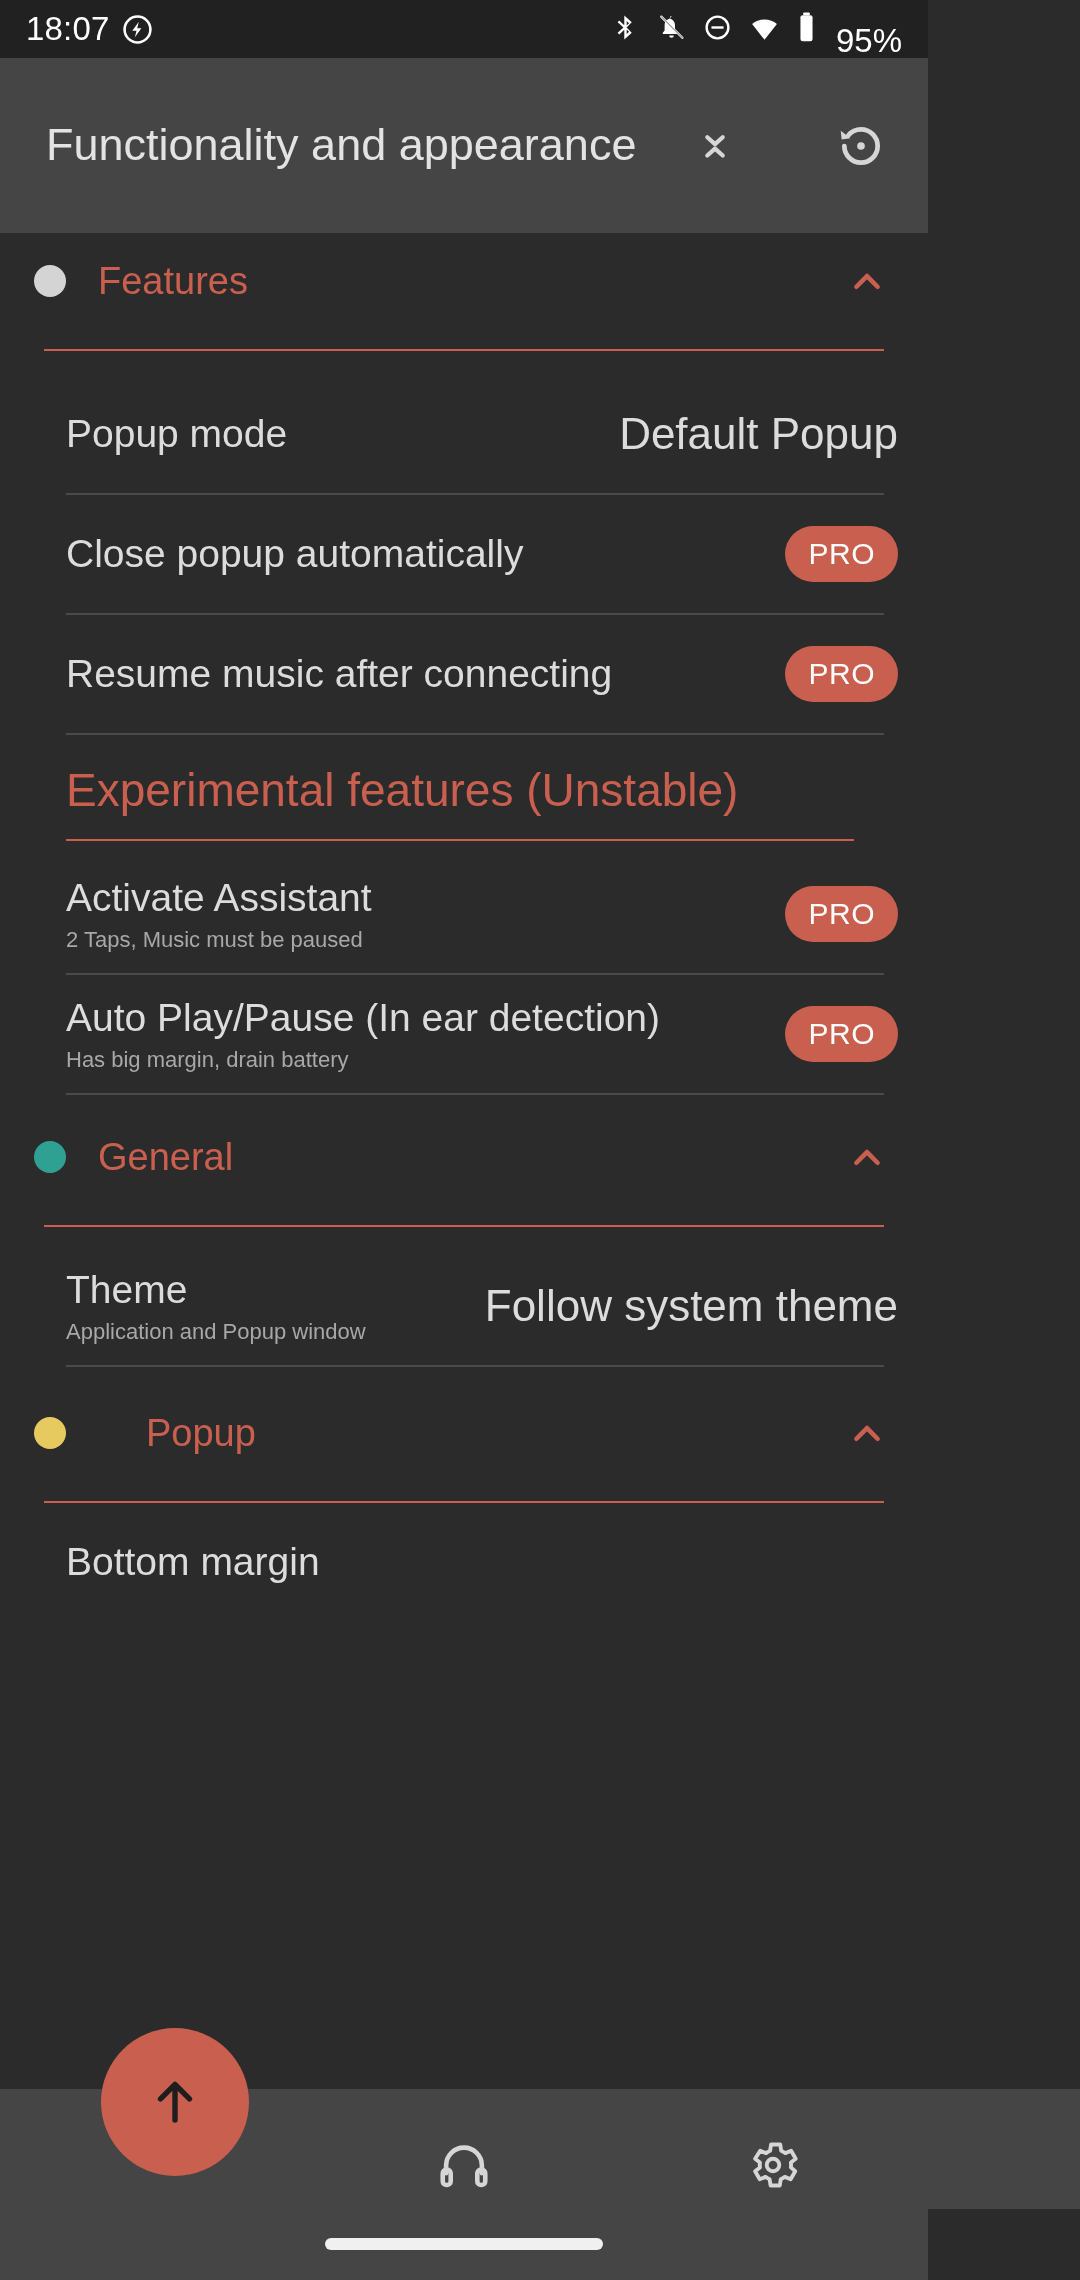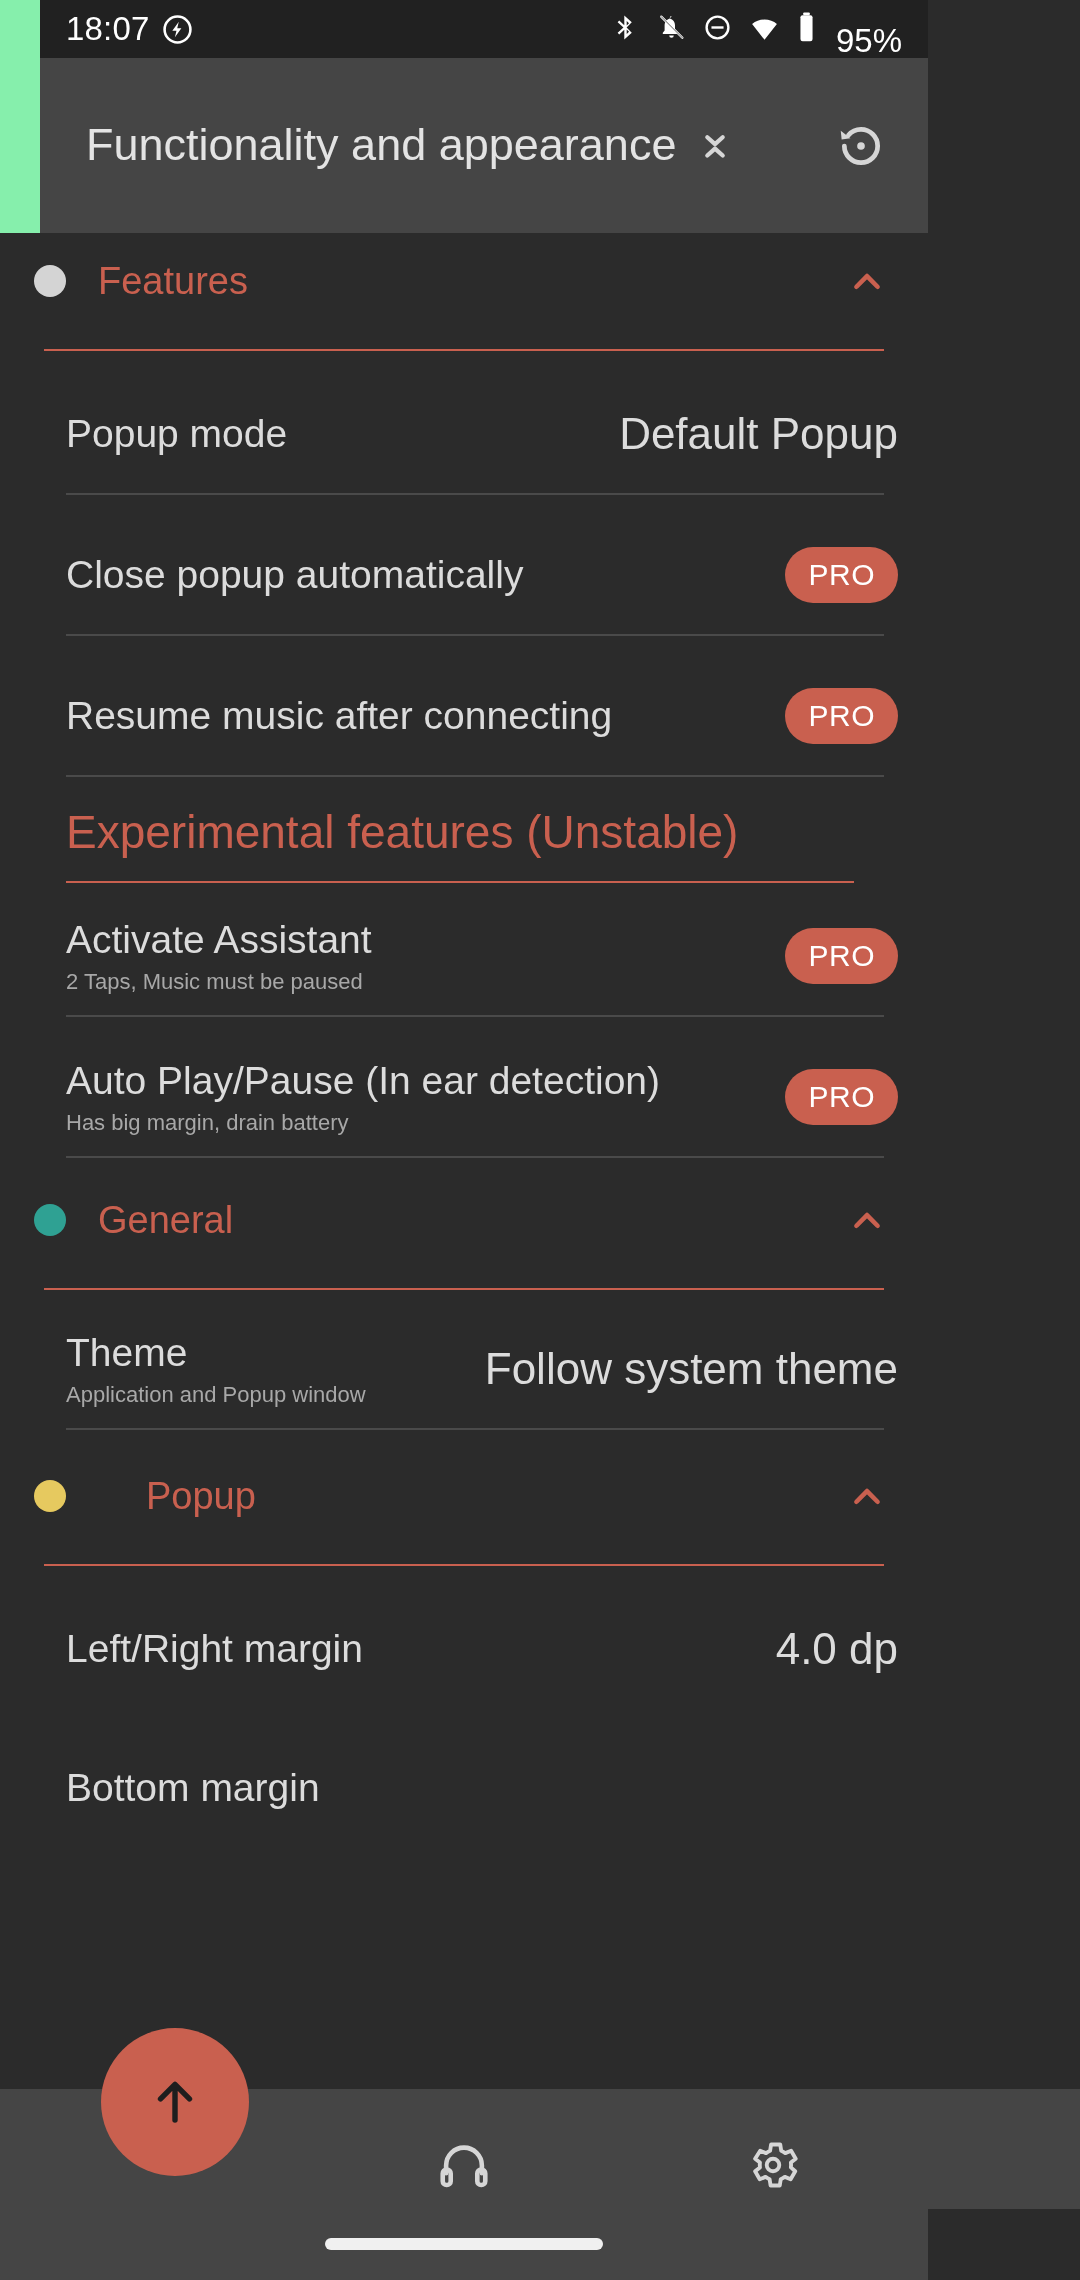--- a/index.html
+++ b/index.html
@@ -2,21 +2,21 @@
 <html><head>
 <meta charset="utf-8">
 <style>
   * { margin:0; padding:0; box-sizing:border-box; }
   html, body {
     width:1080px; height:2280px;
     background:#2b2b2b;
     font-family:"Liberation Sans", sans-serif;
     overflow:hidden;
   }
-  .screen { position:relative; width:928px; height:2280px; background:#86efac;padding-left:40px; }
+  .screen { position:relative; width:928px; height:2280px; background:#4c1d95; }
 
   
   .statusbar{
     height:58px; background:#212121; display:flex; align-items:center;
     padding:0 26px; color:#ffffff;
   }
   .sb-time{ font-size:33px; letter-spacing:.2px; font-weight:400; }
   .sb-flash{ margin-left:12px; display:flex; align-items:center; }
   .sb-spacer{ flex:1; }
   .sb-right{ display:flex; align-items:center; gap:17px; }
@@ -41,21 +41,20 @@
     display:flex; align-items:center; height:96px; padding:0 34px 0 34px;
   }
   .sec-dot{ width:32px; height:32px; border-radius:50%; flex:none; }
   .sec-title{ font-size:38px; margin-left:32px; }
   .sec-chevron{ margin-left:auto; width:54px; height:54px; display:flex; align-items:center; justify-content:center; }
   .sec-rule{ height:2px; background:#c9604f; margin:20px 44px 0 44px; }
 
   .row{
     display:flex; align-items:center; min-height:118px;
     padding:0 30px 0 66px;
-    margin-top:21px;
   }
   .row-text{ flex:1; padding-right:24px; }
   .row-title{ color:#dcdcdc; font-size:39px; line-height:1.12; font-weight:400; }
   .row-sub{ color:#a8a8a8; font-size:22px; margin-top:7px; line-height:1.15; }
   .row-value{ color:#dcdcdc; font-size:44px; text-align:right; white-space:nowrap; }
   .row-value.wrap{ white-space:normal; max-width:420px; }
   .divider{ height:2px; background:#4a4a4a; margin:0 44px 0 66px; }
 
   .pro-badge{
     background:#c9604f; color:#ffffff; font-size:30px;
@@ -240,26 +239,20 @@
       <span class="sec-dot" style="background:#e6c95f"></span>
       <span class="sec-title" style="color:#c9604f">Popup</span>
       <span class="sec-chevron">
         <svg width="46" height="46" viewBox="0 0 24 24">
           <path d="M6.5 15L12 9.4 17.5 15" fill="none" stroke="#c9604f" stroke-width="2.4" stroke-linecap="round" stroke-linejoin="round"></path>
         </svg>
       </span>
     </div>
     <div class="sec-rule"></div>
 
-    <div class="row" style="margin-top:24px;">
-      <div class="row-text">
-        <div class="row-title">Left/Right margin</div>
-      </div>
-      <div class="row-value">4.0 dp</div>
-    </div>
 
     <div class="row">
       <div class="row-text">
         <div class="row-title">Bottom margin</div>
       </div>
       <div class="row-value"></div>
     </div>
   </div>
 
   <div class="bottombar">

